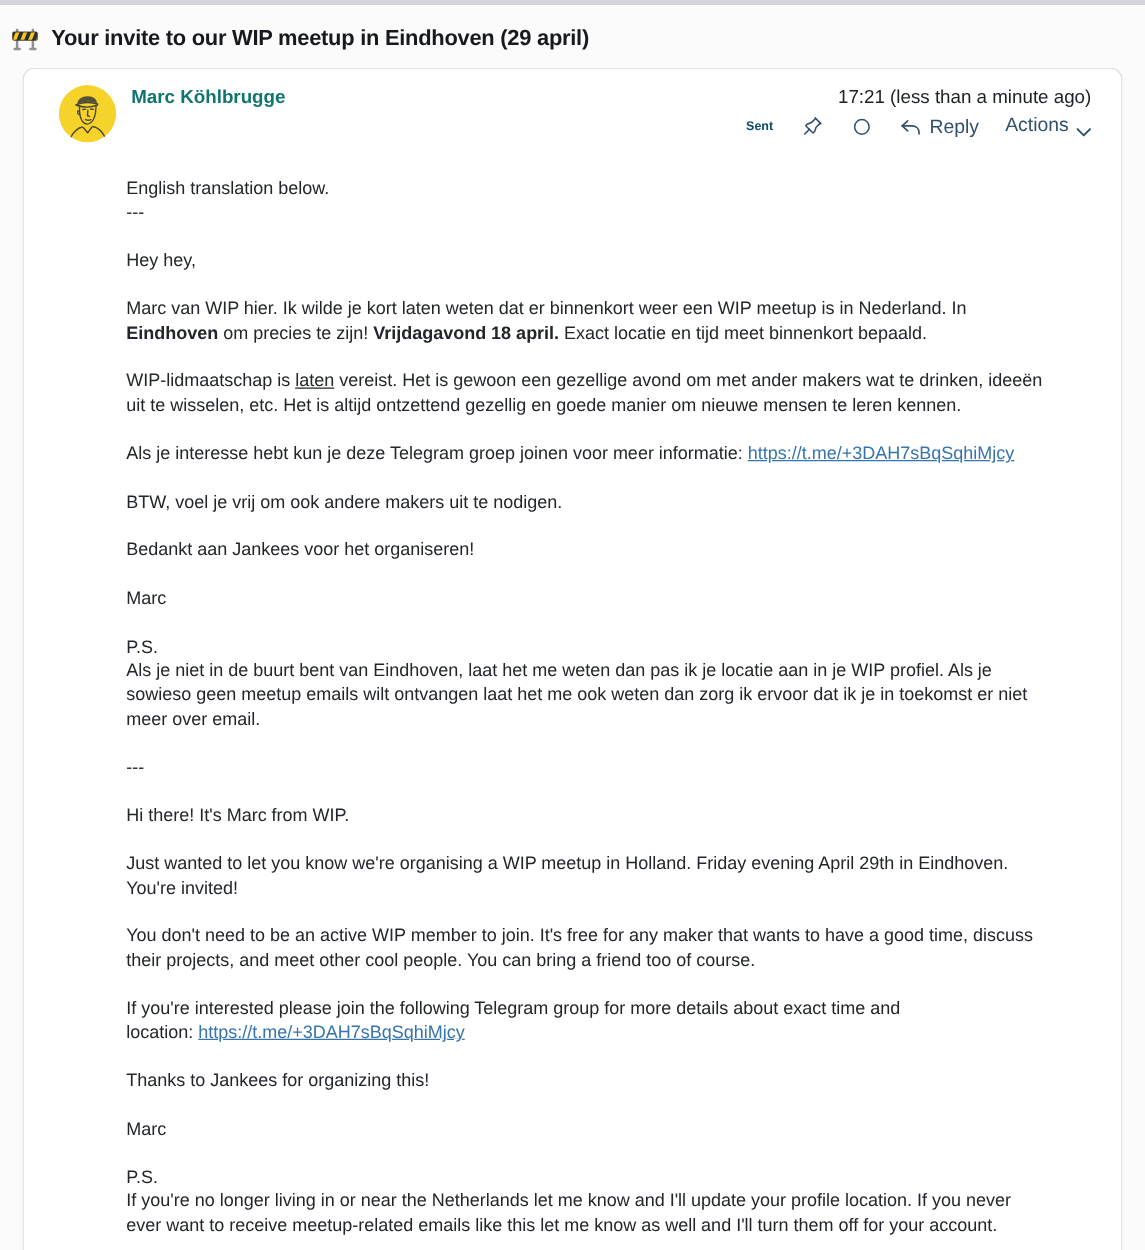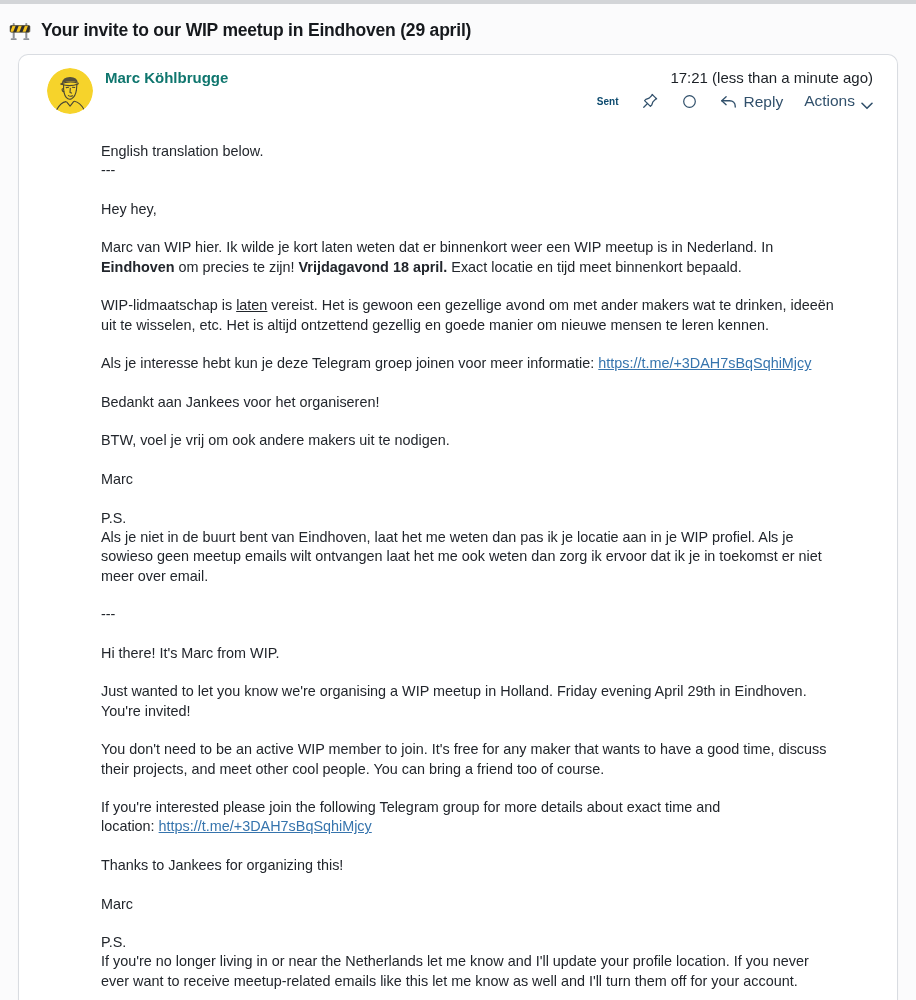--- a/index.html
+++ b/index.html
@@ -142,22 +142,22 @@
 
   <div class="body">
       <p><span class="">English translation below.
 ---</span></p>
       <p><span class="">Hey hey,</span></p>
       <p><span class="">Marc van WIP hier. Ik wilde je kort laten weten dat er binnenkort weer een WIP meetup is in Nederland. In
 </span><span class="b">Eindhoven</span><span class=""> om precies te zijn! </span><span class="b">Vrijdagavond 18 april.</span><span class=""> Exact locatie en tijd meet binnenkort bepaald.</span></p>
       <p><span class="">WIP-lidmaatschap is </span><span class="u">laten</span><span class=""> vereist. Het is gewoon een gezellige avond om met ander makers wat te drinken, ideeën
 uit te wisselen, etc. Het is altijd ontzettend gezellig en goede manier om nieuwe mensen te leren kennen.</span></p>
       <p><span class="">Als je interesse hebt kun je deze Telegram groep joinen voor meer informatie: </span><a href="#" class="link">https://t.me/+3DAH7sBqSqhiMjcy</a></p>
+      <p><span class="">BTW, voel je vrij om ook andere makers uit te nodigen.</span></p>
       <p><span class="">Bedankt aan Jankees voor het organiseren!</span></p>
-      <p><span class="">BTW, voel je vrij om ook andere makers uit te nodigen.</span></p>
       <p><span class="">Marc</span></p>
       <p><span class="">P.S.
 Als je niet in de buurt bent van Eindhoven, laat het me weten dan pas ik je locatie aan in je WIP profiel. Als je
 sowieso geen meetup emails wilt ontvangen laat het me ook weten dan zorg ik ervoor dat ik je in toekomst er niet
 meer over email.</span></p>
       <p><span class="">---</span></p>
       <p><span class="">Hi there! It's Marc from WIP.</span></p>
       <p><span class="">Just wanted to let you know we're organising a WIP meetup in Holland. Friday evening April 29th in Eindhoven.
 You're invited!</span></p>
       <p><span class="">You don't need to be an active WIP member to join. It's free for any maker that wants to have a good time, discuss

